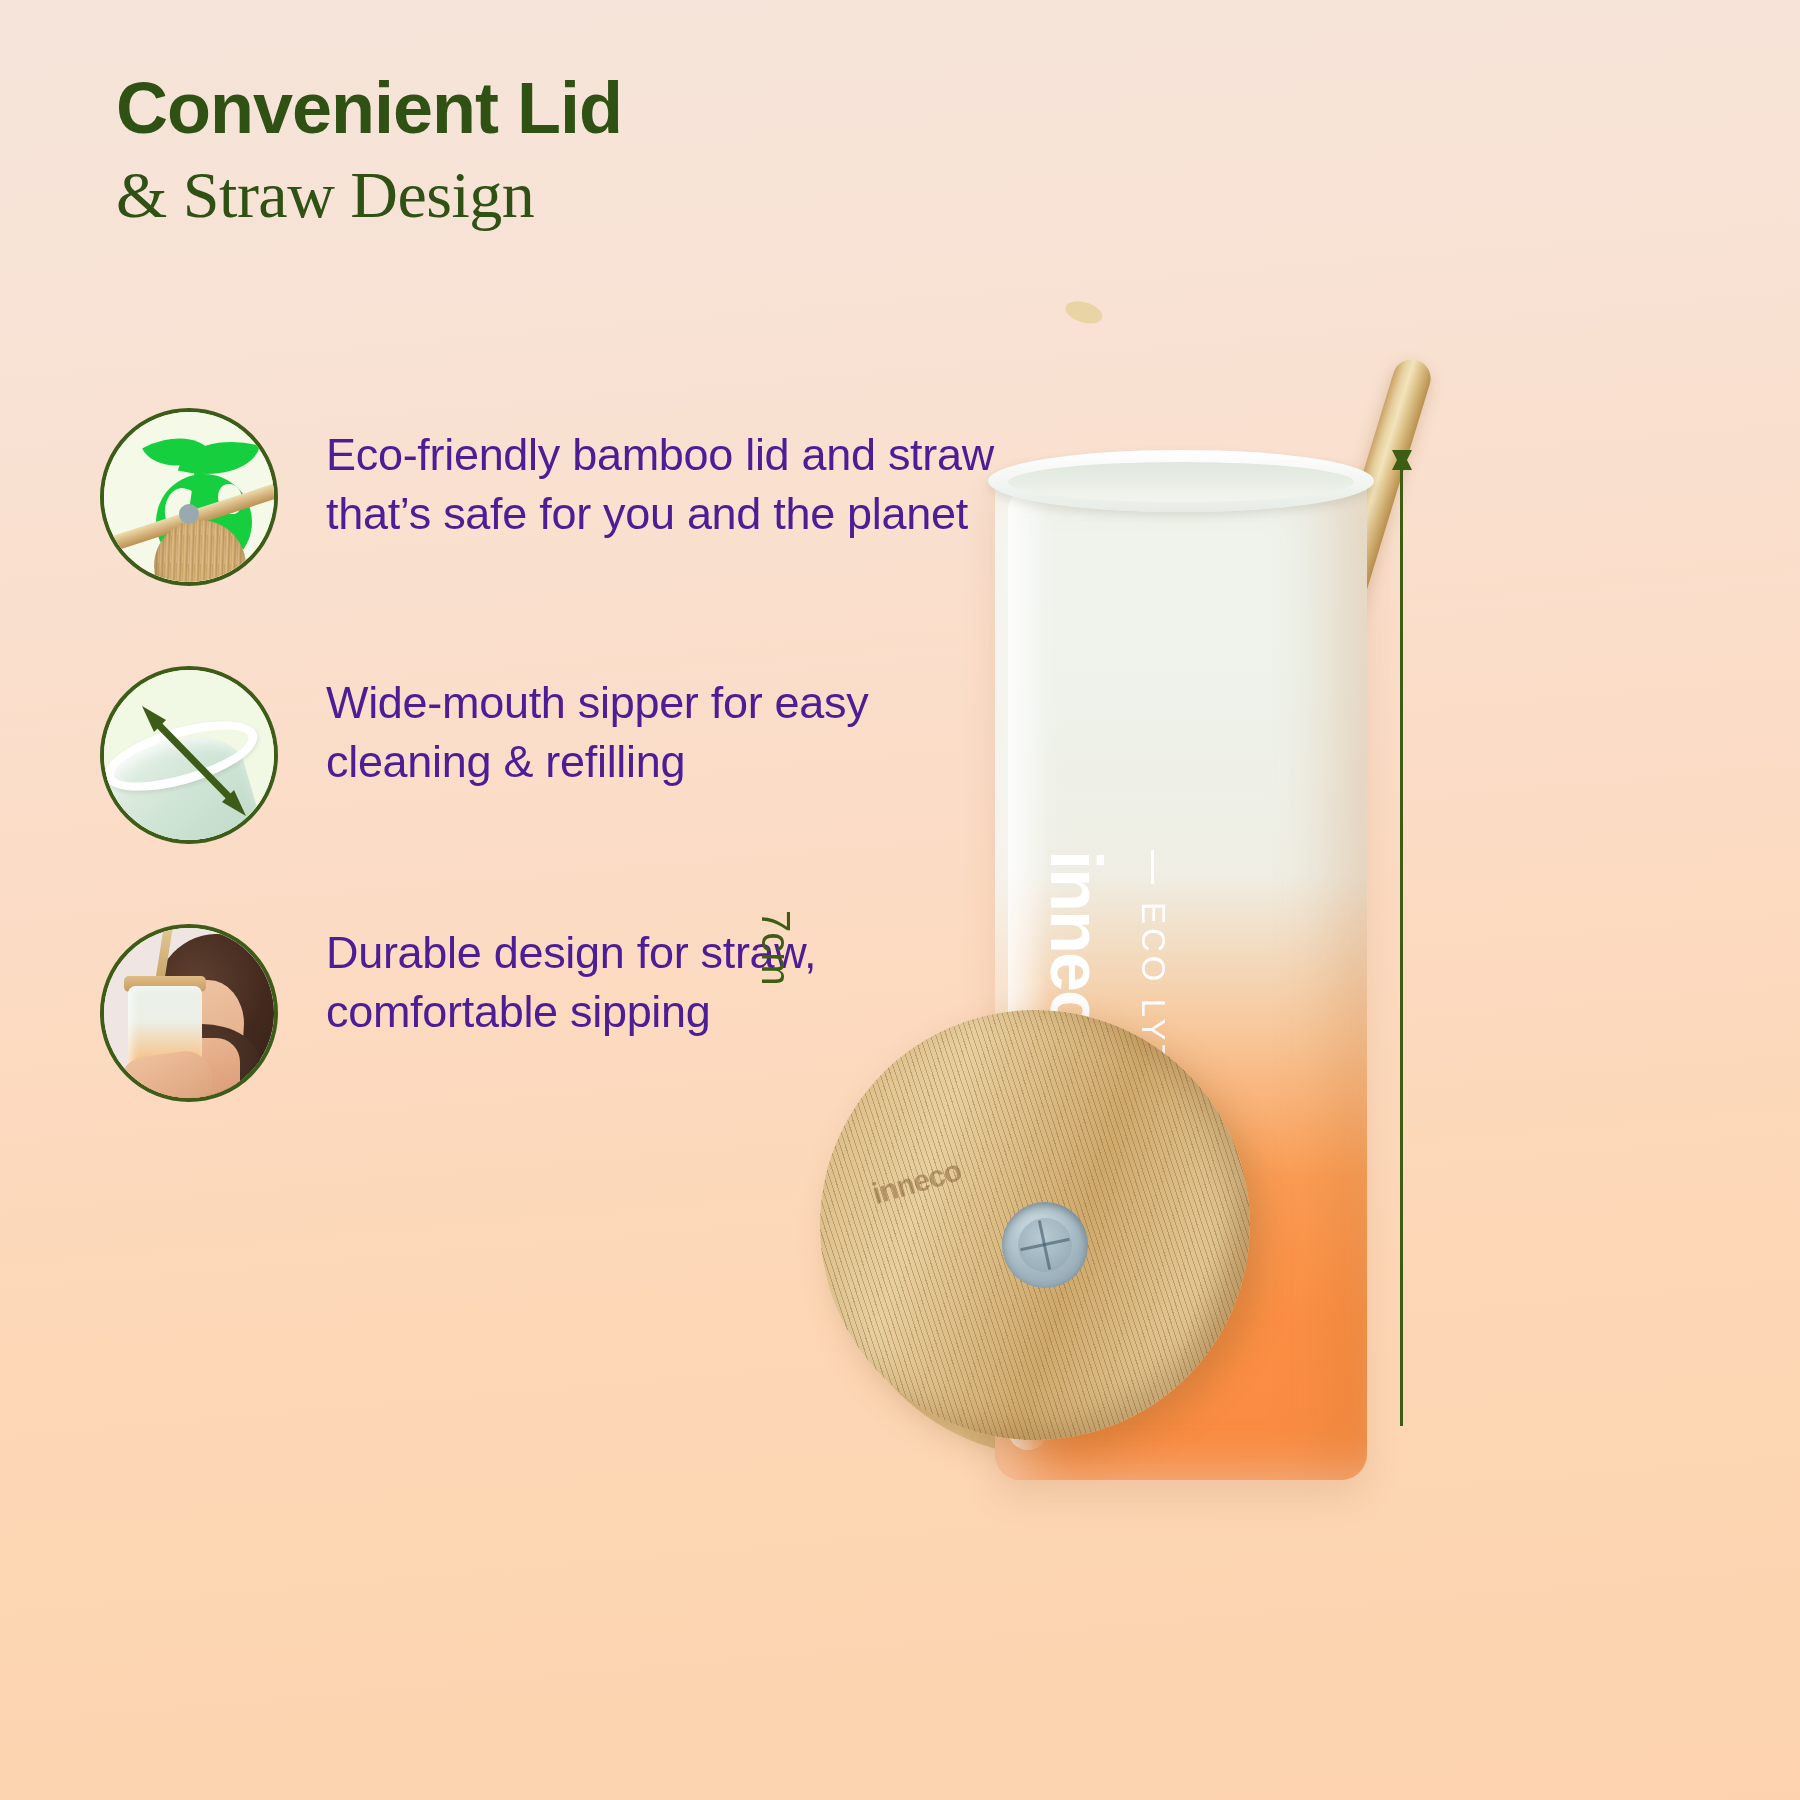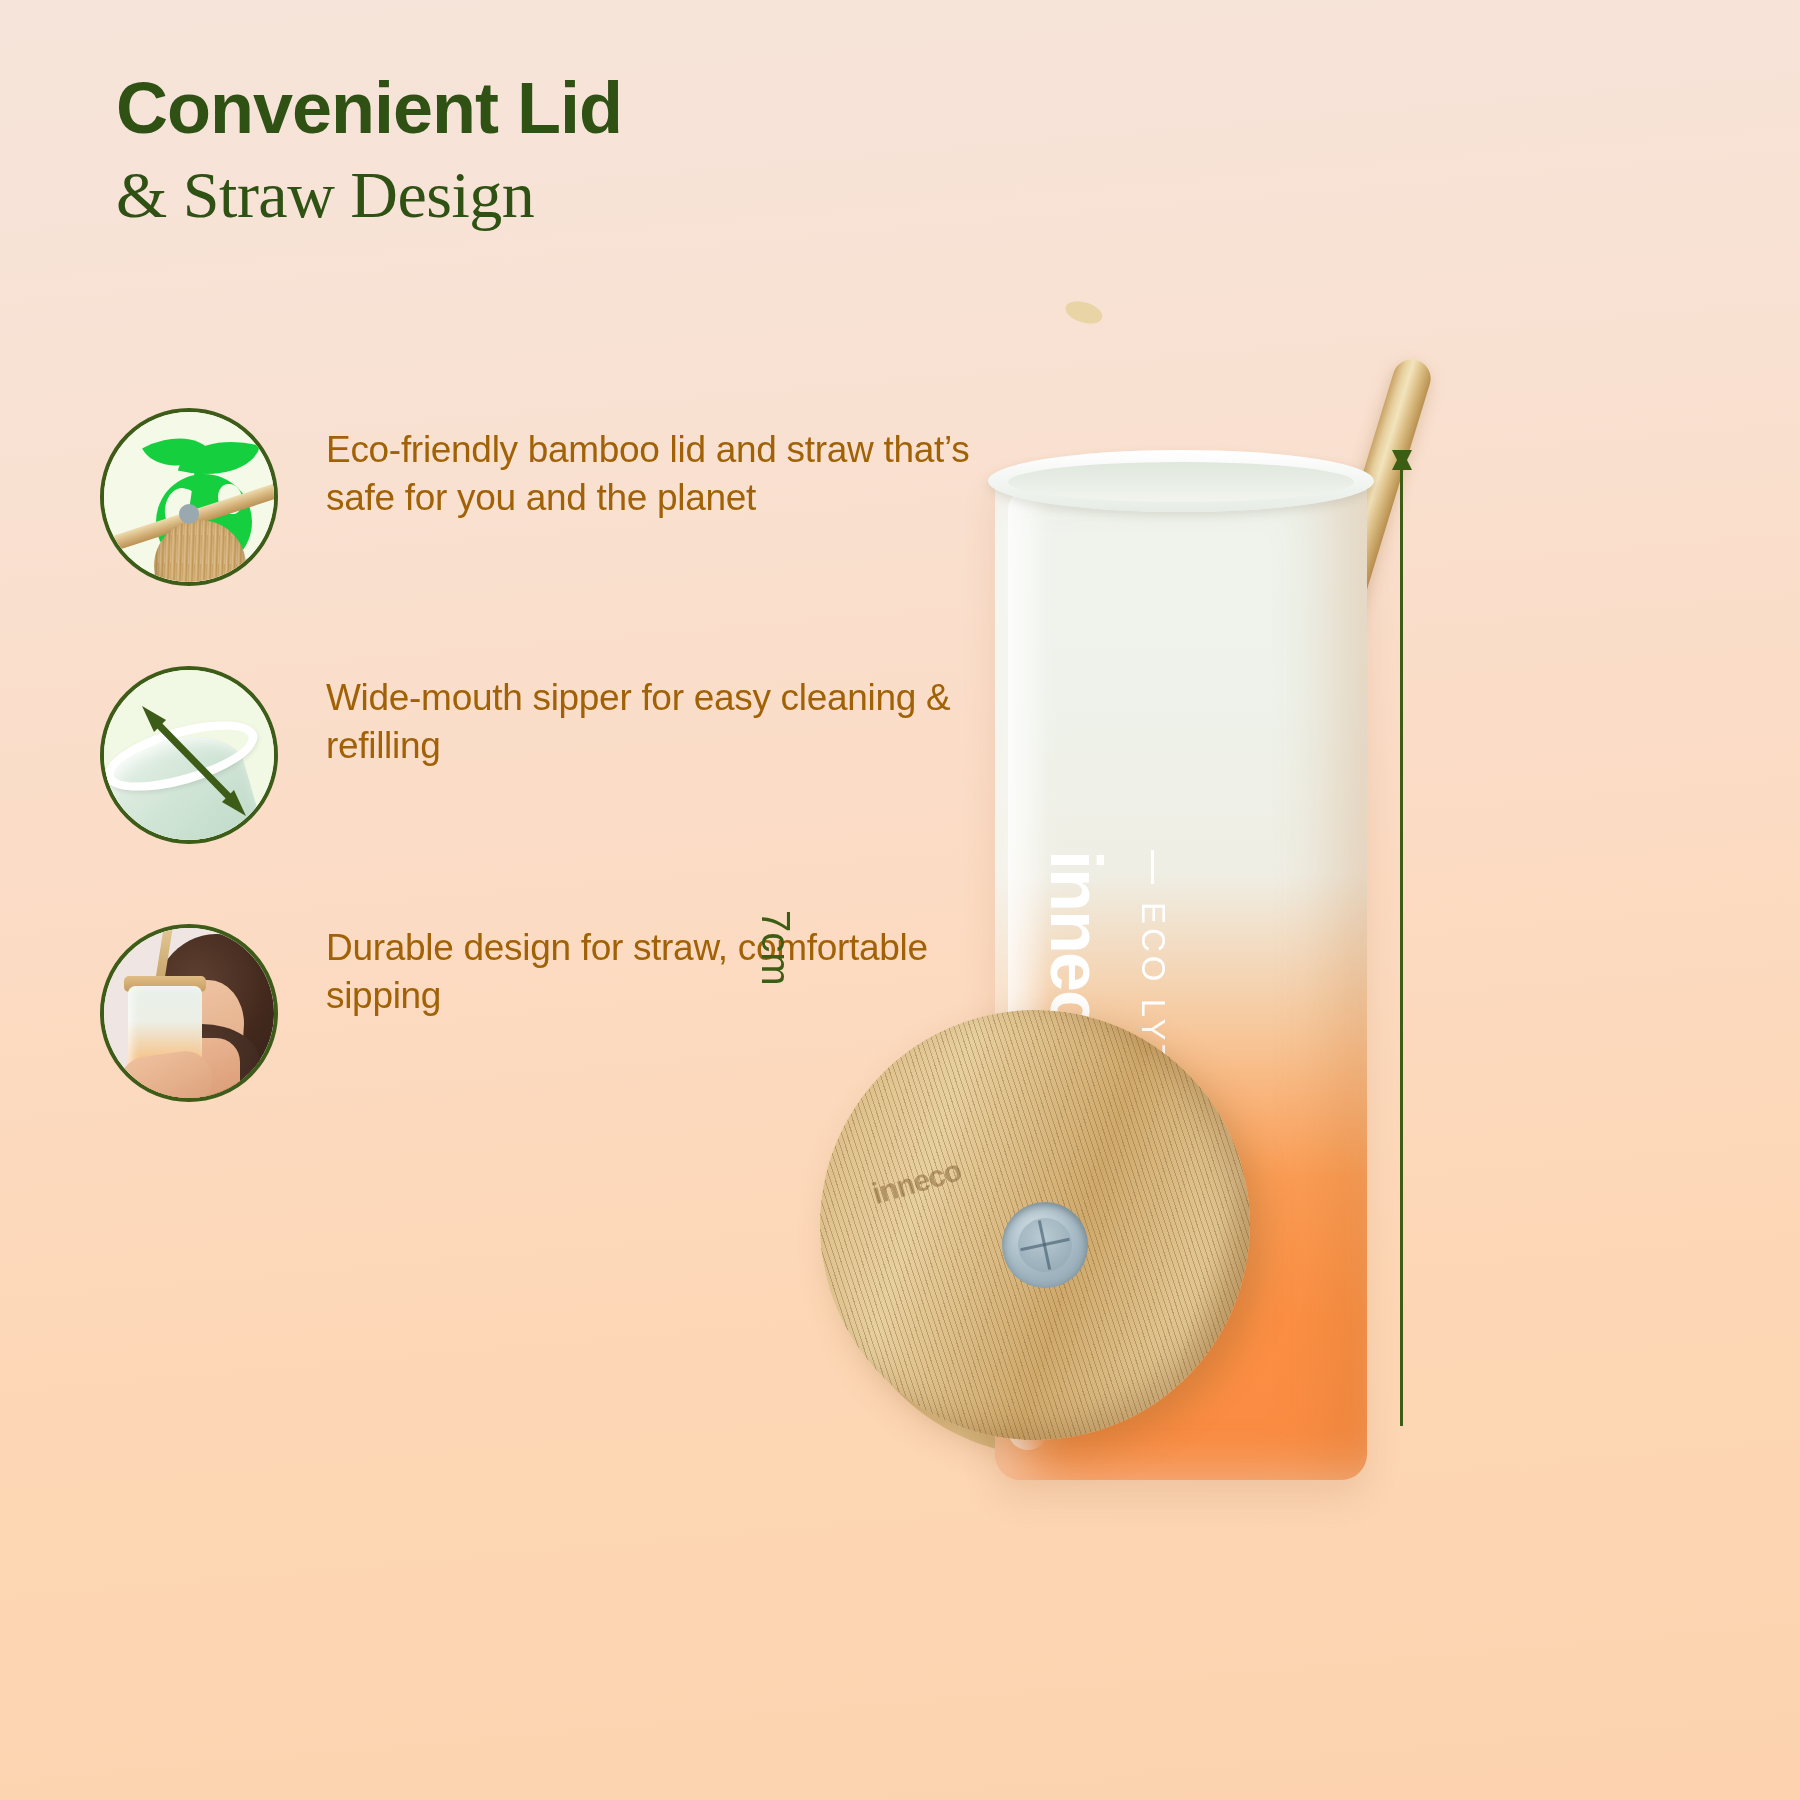--- a/index.html
+++ b/index.html
@@ -25,22 +25,22 @@
   
   #features { position:absolute; left:100px; top:408px; width:900px; }
   .feature { display:flex; align-items:flex-start; margin-bottom:80px; }
   .feat-icon {
     width:178px; height:178px; border-radius:50%;
     border:4px solid #3c5c18; flex:0 0 178px;
     overflow:hidden; position:relative;
     background:#f2f7e6;
   }
   .feat-text {
-    margin-left:48px; font-size:37px; line-height:1.30;
-    color:#a16207; font-weight:400; padding-top:18px;
+    margin-left:48px; font-size:45px; line-height:1.30;
+    color:#4c1d95; font-weight:400; padding-top:18px;
     letter-spacing:-0.3px;
   }
   .feature.f2 .feat-text { padding-top:8px; }
   .feature.f3 .feat-text { padding-top:0px; }
 
   
   .ic1-bg { position:absolute; inset:0; background:#f4f9e8; }
   .ic1-globe {
     position:absolute; left:52px; top:62px; width:96px; height:96px;
     border-radius:50%; background:#16cf3e;

